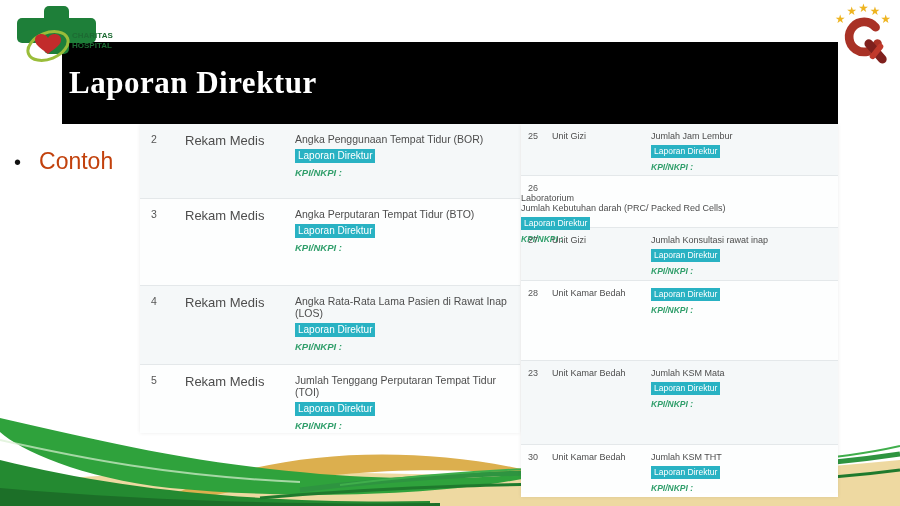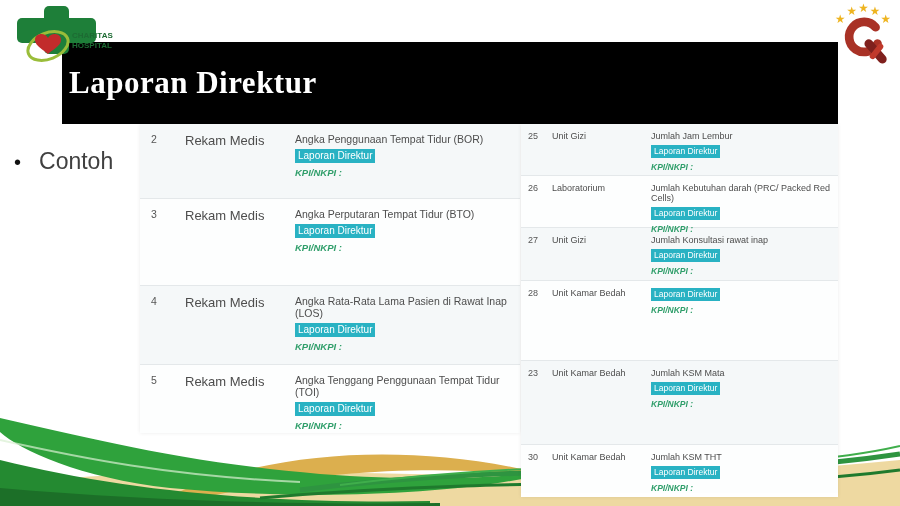--- a/index.html
+++ b/index.html
@@ -40,21 +40,21 @@
     padding-left: 7px;
   }
 
   
   .bullet-line {
     position: absolute; left: 14px; top: 148px; width: 125px;
     display: flex; align-items: baseline; gap: 18px;
     z-index: 3;
   }
   .bullet-dot { font-size: 20px; color: #111; line-height: 1; }
-  .bullet-text { font-size: 23px; color: #404040; }
+  .bullet-text { font-size: 23px; color: #c2410c; }
 
   
   .tbl {
     position: absolute; top: 124px;
     background: #ffffff;
     z-index: 2;
     box-shadow: 0 0 4px rgba(0,0,0,0.08);
   }
   .tbl-left  { left: 140px; width: 380px; height: 309px; }
   .tbl-right { left: 521px; width: 317px; height: 373px; }
@@ -72,21 +72,21 @@
   .tbl-left .t-row:nth-child(4) { height: 68px; }
   .tbl-left .c-no   { width: 45px; padding-left: 11px; font-size: 10.5px; color: #555; }
   .tbl-left .c-unit { width: 110px; font-size: 13px; color: #4d4d4d; }
   .tbl-left .c-ind  { flex: 1; font-size: 10.5px; color: #4d4d4d; }
   .tbl-left .kpi    { font-size: 9.5px; }
   .tbl-left .tag    { font-size: 10px; }
 
   
   .tbl-right .t-row { padding-top: 7px; }
   .tbl-right .t-row:nth-child(1) { height: 52px; }
-  .tbl-right .t-row:nth-child(2) { height: 52px; }
+  .tbl-right .t-row:nth-child(2) { height: 52px; flex-direction: column; }
   .tbl-right .t-row:nth-child(3) { height: 53px; }
   .tbl-right .t-row:nth-child(4) { height: 80px; }
   .tbl-right .t-row:nth-child(5) { height: 84px; }
   .tbl-right .t-row:nth-child(6) { height: 48px; }
   .tbl-right .c-no   { width: 31px; padding-left: 7px; font-size: 9px; color: #555; }
   .tbl-right .c-unit { width: 99px; font-size: 9px; color: #4d4d4d; }
   .tbl-right .c-ind  { flex: 1; font-size: 9px; color: #4d4d4d; padding-right: 2px; }
   .tbl-right .kpi    { font-size: 8.5px; }
   .tbl-right .tag    { font-size: 8.5px; }
 
@@ -176,21 +176,21 @@
     <div class="c-ind">
       <span class="ind-name">Angka Rata-Rata Lama Pasien di Rawat Inap (LOS)</span>
       <span class="tag">Laporan Direktur</span>
       <span class="kpi">KPI/NKPI :</span>
     </div>
   </div>
   <div class="t-row plain">
     <div class="c-no">5</div>
     <div class="c-unit">Rekam Medis</div>
     <div class="c-ind">
-      <span class="ind-name">Angka Tenggang Penggunaan Tempat Tidur (TOI)</span>
+      <span class="ind-name">Jumlah Tenggang Perputaran Tempat Tidur (TOI)</span>
       <span class="tag">Laporan Direktur</span>
       <span class="kpi">KPI/NKPI :</span>
     </div>
   </div>
 </div>
 
 <div class="tbl tbl-right">
   <div class="t-row shade">
     <div class="c-no">25</div>
     <div class="c-unit">Unit Gizi</div>

